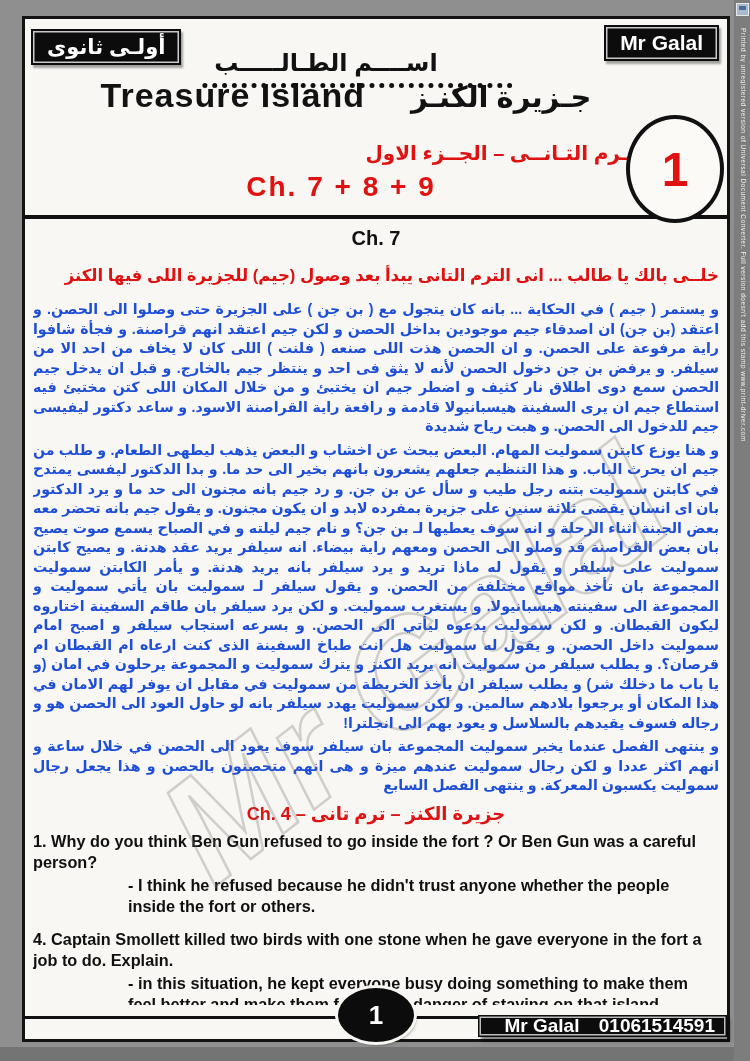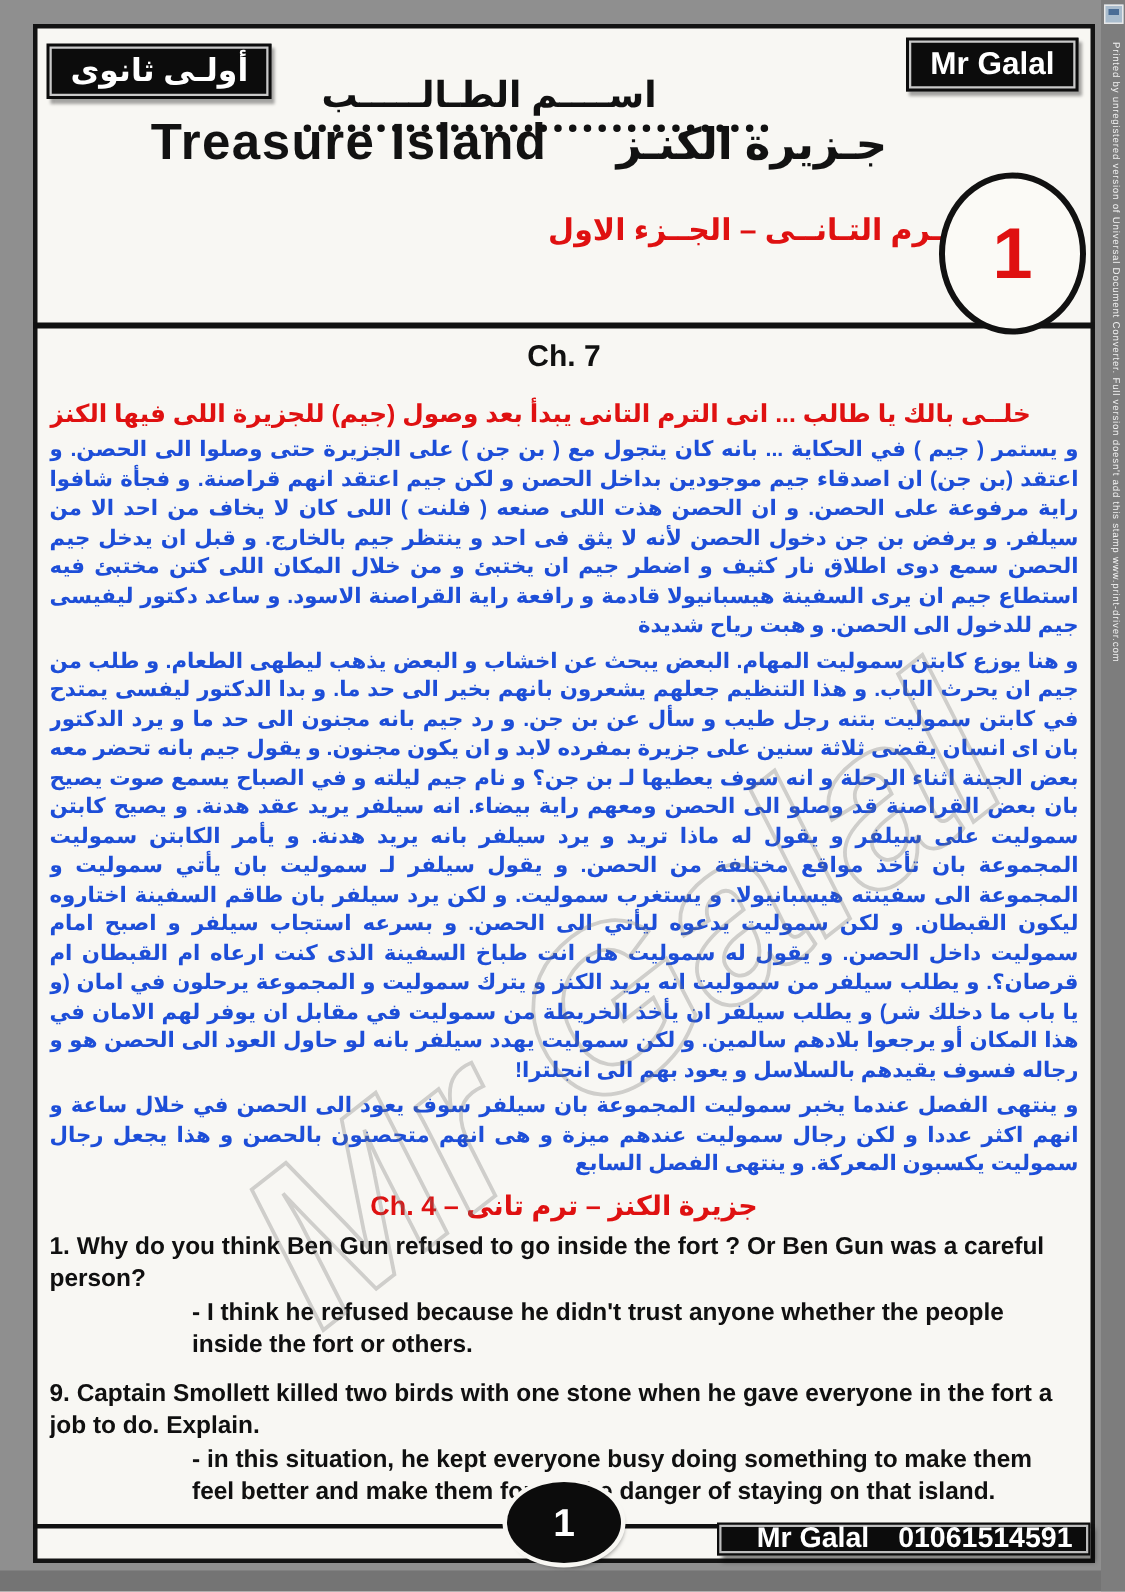--- a/index.html
+++ b/index.html
@@ -28,21 +28,21 @@
   .ch-range{position:absolute;left:0;right:70px;top:152px;text-align:center;
             font-size:28px;font-weight:bold;letter-spacing:2px;}
   .red{color:#df1111;}
   .corner-circle{position:absolute;right:3px;top:96px;width:90px;height:100px;border-radius:50%;
                  background:#fbfaf6;border:4px solid #111;display:flex;align-items:center;
                  justify-content:center;font-size:48px;font-weight:bold;color:#df1111;z-index:6;}
   .hsep{position:absolute;left:-3px;right:-3px;top:196px;height:4px;background:#111;}
   
   .body{position:absolute;left:8px;right:8px;top:206px;bottom:34px;overflow:hidden;z-index:2;}
   .ch-head{text-align:center;font-size:20px;font-weight:bold;color:#111;margin:2px 0 16px;}
-  .intro{direction:rtl;text-align:left;font-size:16.5px;font-weight:bold;margin:2px 0 5px;}
+  .intro{direction:rtl;text-align:right;font-size:16.5px;font-weight:bold;margin:2px 0 15px;}
   .story p{direction:rtl;text-align:justify;font-size:14.2px;font-weight:700;line-height:19.5px;
            color:#1d4ed8;margin:0 0 4px;}
   .sec-head{direction:rtl;text-align:center;font-size:18px;font-weight:bold;margin:7px 0 6px;}
   .qa{direction:ltr;text-align:left;color:#101010;}
   .qa .q{font-size:16.3px;font-weight:bold;line-height:21px;margin:0 0 2px;}
   .qa .a{font-size:16.3px;font-weight:bold;line-height:21px;margin:0 0 12px;padding-left:95px;}
   
   .footer-line{position:absolute;left:-3px;right:-3px;bottom:20px;height:3px;background:#111;z-index:2;}
   .page-oval{position:absolute;left:50%;transform:translateX(-50%);bottom:-3px;width:76px;height:54px;
              border-radius:50%;background:#0c0c0c;color:#fff;display:flex;align-items:center;
@@ -75,20 +75,21 @@
     <div class="badge grade-badge" dir="rtl">أولـى ثانوى</div>
     <div class="badge teacher-badge">Mr Galal</div>
     <div class="student-label" dir="rtl">اســــم الطـالـــــب</div>
     <div class="dotted"></div>
 
     <div class="title-row">
       <span class="title-en">Treasure Island</span>
       <span class="title-ar" dir="rtl">جـزيرة الكنـز</span>
     </div>
     <div class="subtitle red" dir="rtl">التــرم التـانــى – الجــزء الاول</div>
+    <div class="ch-range red">Ch.   7 + 8 + 9</div>
     <div class="corner-circle">
       <span>1</span>
     </div>
     <div class="hsep"></div>
 
     <div class="body">
       <div class="ch-head">Ch. 7</div>
       <div class="intro red">خلــى بالك يا طالب ... انى الترم التانى يبدأ بعد وصول (جيم) للجزيرة اللى فيها الكنز</div>
 
       <div class="story">
@@ -98,21 +99,21 @@
       </div>
 
       <div class="sec-head red" dir="rtl">جزيرة الكنز – ترم تانى – Ch. 4</div>
 
       <div class="qa">
         <div>
           <p class="q">1. Why do you think Ben Gun refused to go inside the fort ? Or Ben Gun was a careful person?</p>
           <p class="a">- I think he refused because he didn't trust anyone whether the people inside the fort or others.</p>
         </div>
         <div>
-          <p class="q">9. Captain Smollett killed two birds with one stone when he gave everyone in the fort a job to do. Explain.</p>
+          <p class="q">4. Captain Smollett killed two birds with one stone when he gave everyone in the fort a job to do. Explain.</p>
           <p class="a">- in this situation, he kept everyone busy doing something to make them feel better and make them forget the danger of staying on that island.</p>
         </div>
         <div>
           <p class="q">3. Why do you think Silver came to the fort with a white flag?</p>
 
         </div>
       </div>
     </div>
 
     <div class="footer-line"></div>

